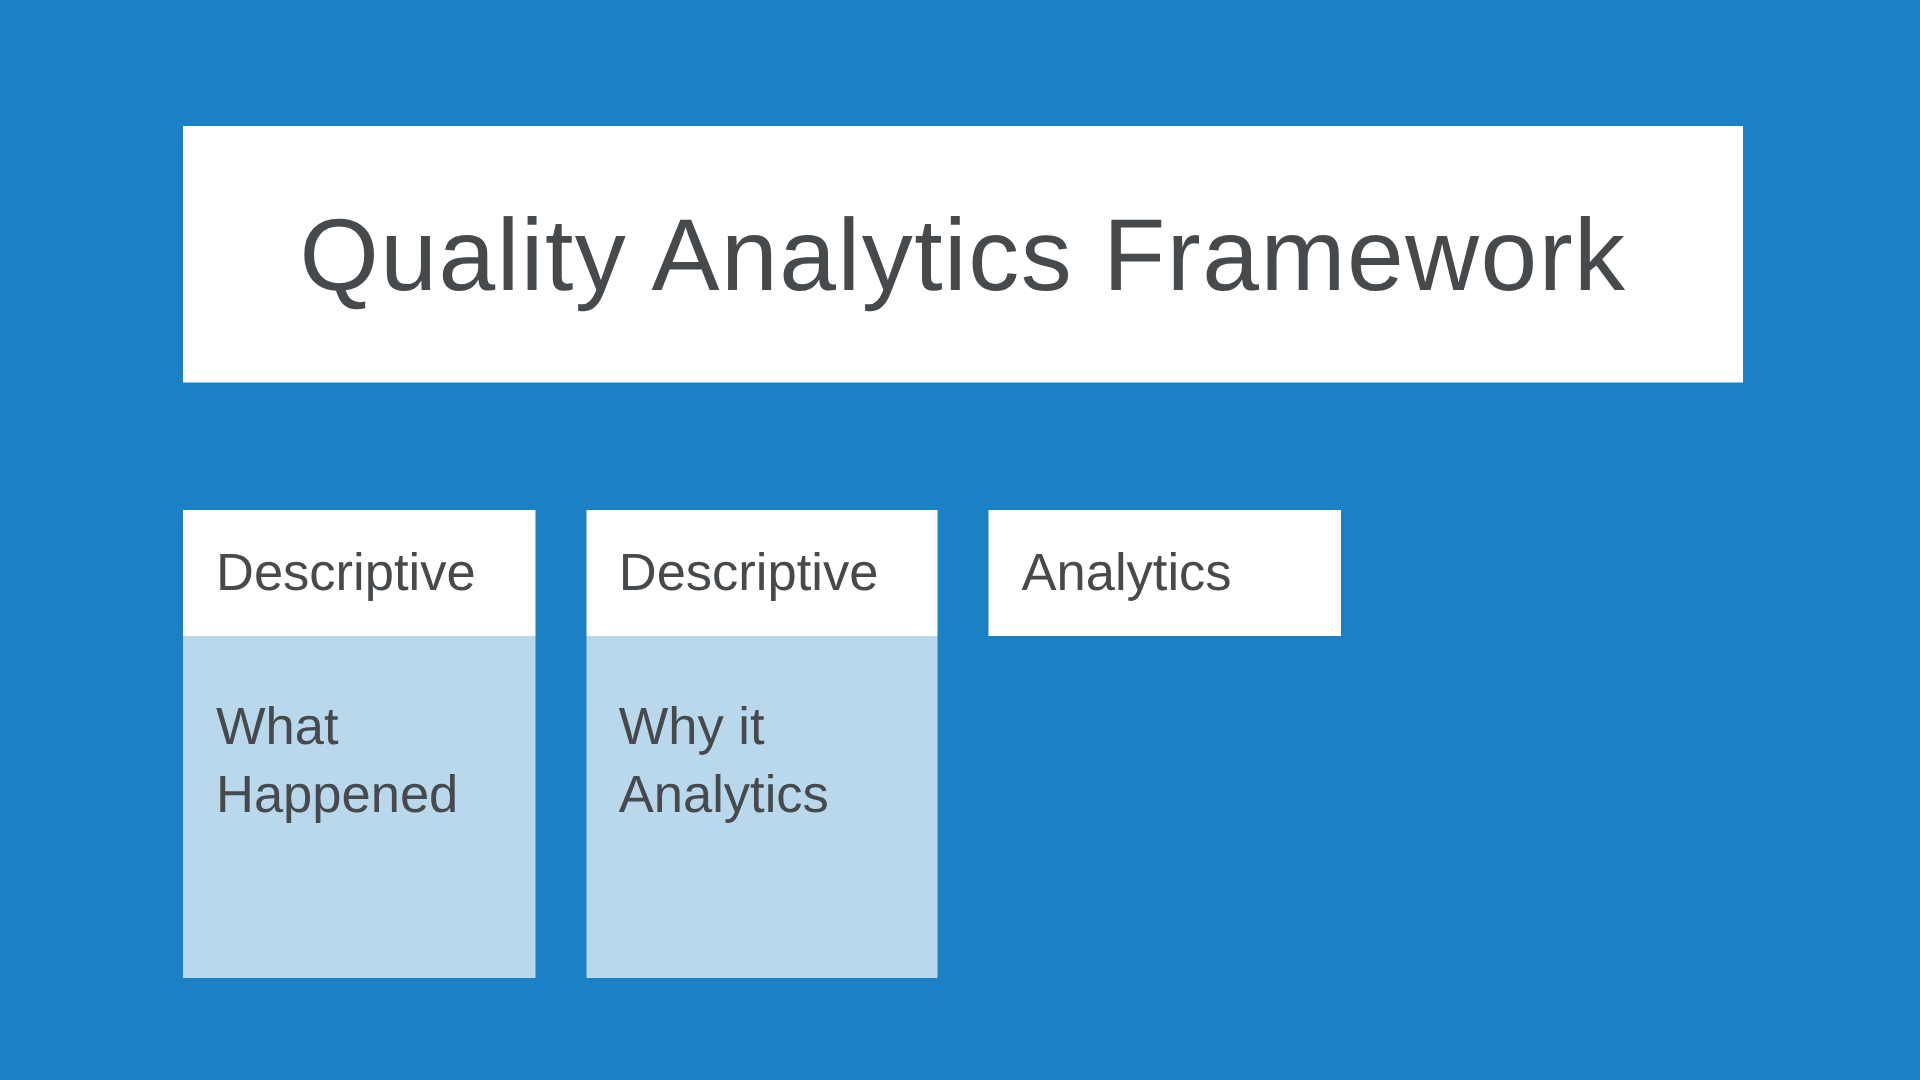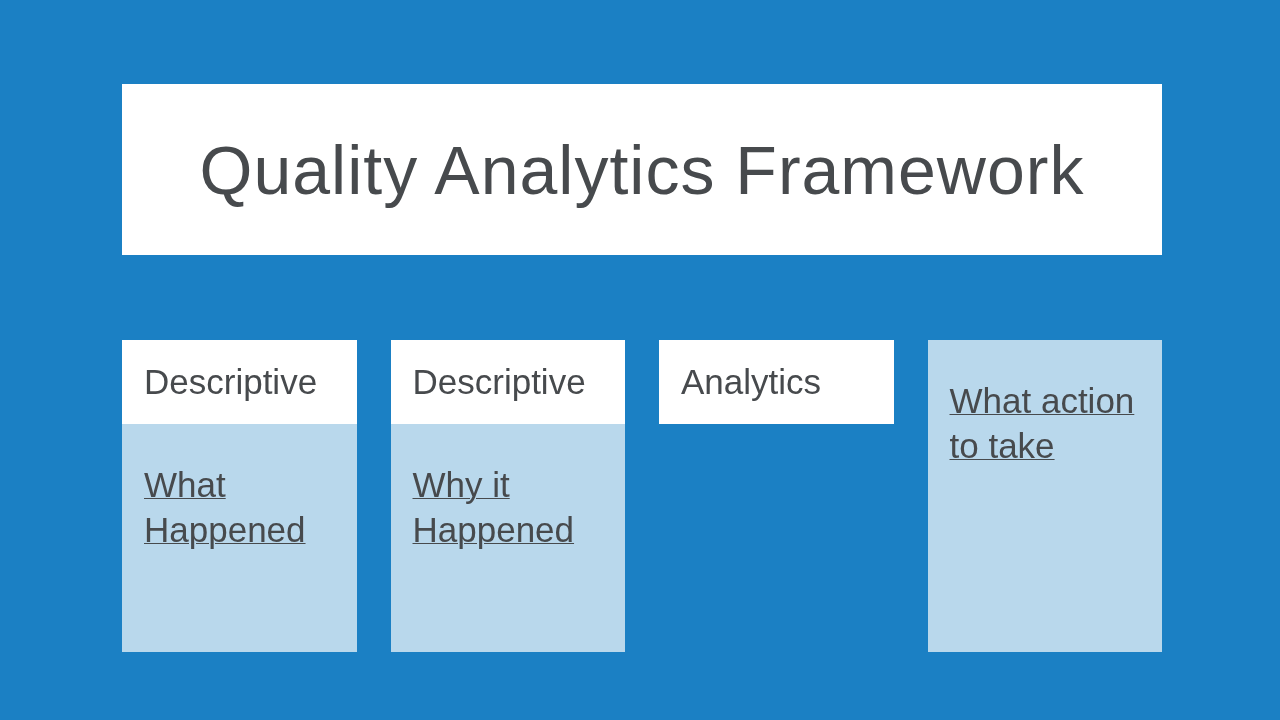--- a/index.html
+++ b/index.html
@@ -68,21 +68,20 @@
     font-size: 35px;
     font-weight: 300;
     white-space: nowrap;
     color: var(--text);
   }
   .card-body {
     background: var(--card_body_bg);
     flex: 1 1 auto;
     padding: 38px 24px 0 22px;
     box-sizing: border-box;
-    text-decoration: underline;
   }
   .card-body-text {
     font-size: 35px;
     font-weight: 300;
     line-height: 45px;
     white-space: pre-line;
     color: var(--text);
   }
 </style>
 </head>
@@ -105,31 +104,27 @@
 Happened</span>
       </div>
     </div>
 
     <div class="card">
       <div class="card-header">
         <span class="card-header-text">Descriptive</span>
       </div>
       <div class="card-body">
         <span class="card-body-text">Why it
-Happened</span>
+Analytics</span>
       </div>
     </div>
 
     <div class="card">
       <div class="card-header">
         <span class="card-header-text">Analytics</span>
       </div>
     </div>
 
     <div class="card">
-      <div class="card-body">
-        <span class="card-body-text">What action
-to take</span>
-      </div>
     </div>
 
   </div>
 </div>
 
 </body></html>

